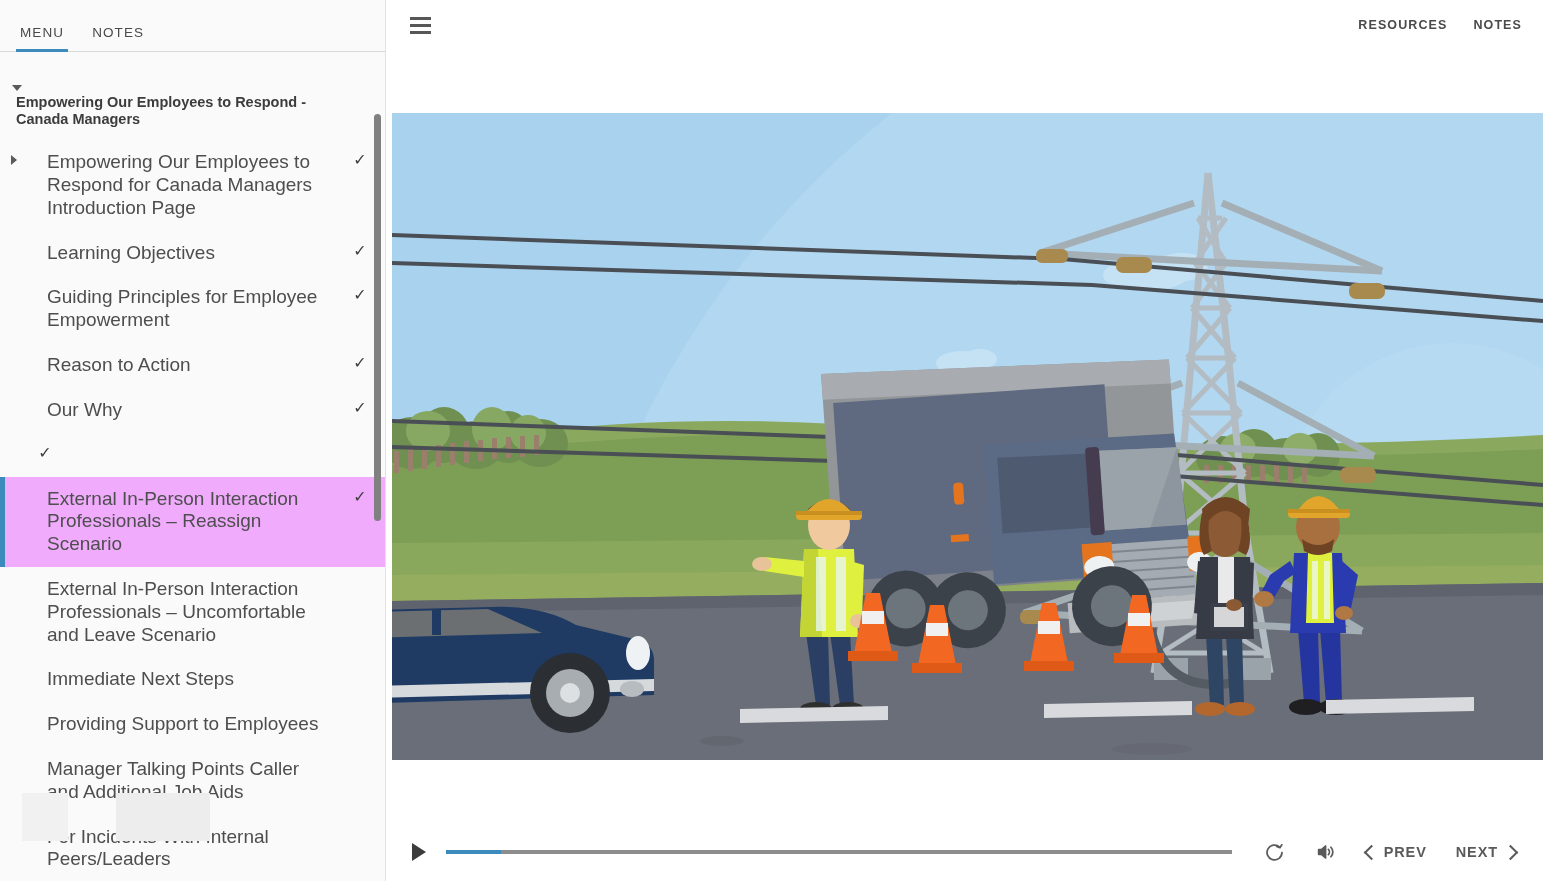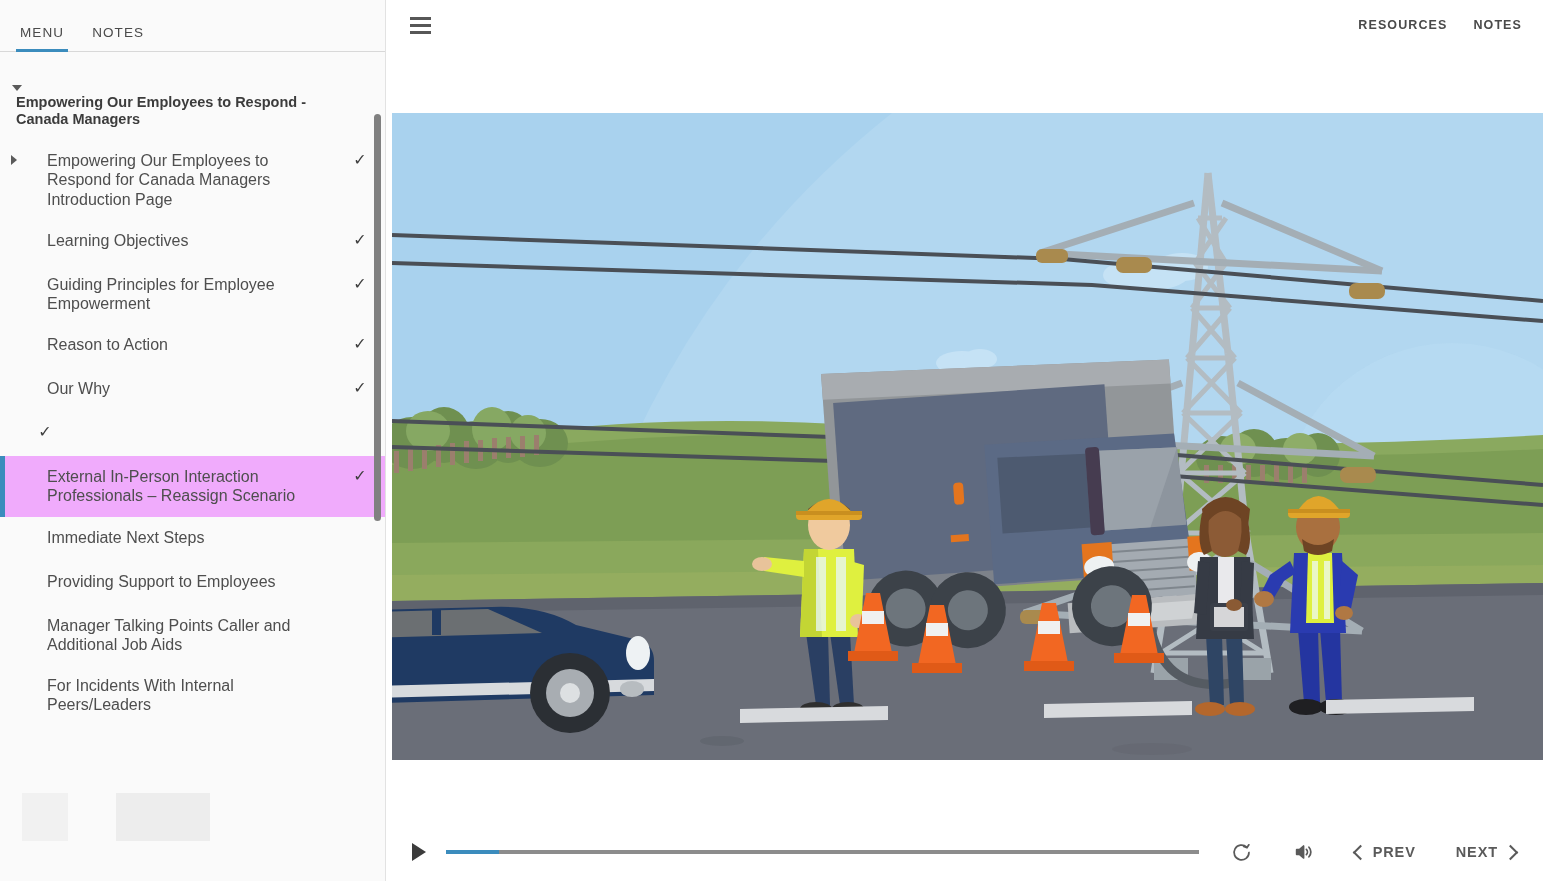--- a/index.html
+++ b/index.html
@@ -78,21 +78,21 @@
     background: #f0abfc;
   }
   .toc-item.selected::before {
     content: ""; position: absolute;
     left: 0; top: 0; bottom: 0; width: 5px;
     background: #3b8cbd;
   }
   .toc-item-tri { width: 28px; flex: 0 0 28px; padding-top: 4px;
     display: flex; align-items: flex-start; justify-content: center; }
   .toc-item-label {
-    flex: 1 1 auto; font-size: 16px;
+    flex: 1 1 auto; font-size: 19px;
     color: #4e4e4e; line-height: 1.2;
     padding-left: 19px; padding-right: 8px;
   }
   .toc-check {
     flex: 0 0 34px; display: flex;
     align-items: center; justify-content: center;
     padding-top: 1px;
   }
   .check-glyph { font-size: 16px; color: #3d3d3d; line-height: 1; }
   #toc-scrollbar {
@@ -156,21 +156,21 @@
   }
   #progress-track {
     flex: 1 1 auto; height: 4px;
     background: #8c8c8c; margin: 0 22px 0 10px;
     position: relative; cursor: pointer;
   }
   #progress-fill {
     position: absolute; left: 0; top: 0; bottom: 0;
     background: #3b8cbd;
   }
-  #player-right { display: flex; align-items: center; gap: 20px; text-align: center; }
+  #player-right { display: flex; align-items: center; gap: 9px; text-align: center; }
   .pbtn {
     width: 42px; height: 42px; cursor: pointer;
     display: flex; align-items: center; justify-content: center;
     color: #5a5a5a;
   }
   .navbtn {
     display: flex; align-items: center; gap: 7px;
     cursor: pointer; padding: 0 10px;
     font-size: 14.5px; letter-spacing: 0.9px; color: #5a5a5a;
   }
@@ -242,20 +242,25 @@
             <div class="toc-check">
               <span class="check-glyph">✓</span>
             </div>
           </div>
           <div class="toc-item selected">
             <div class="toc-item-tri"></div>
             <div class="toc-item-label">External In-Person Interaction Professionals – Reassign Scenario</div>
             <div class="toc-check">
               <span class="check-glyph">✓</span>
             </div>
+          </div>
+          <div class="toc-item">
+            <div class="toc-item-tri"></div>
+            <div class="toc-item-label">External In-Person Interaction Professionals – Uncomfortable and Leave Scenario</div>
+            <div class="toc-check"></div>
           </div>
           <div class="toc-item">
             <div class="toc-item-tri"></div>
             <div class="toc-item-label">Immediate Next Steps</div>
             <div class="toc-check"></div>
           </div>
           <div class="toc-item">
             <div class="toc-item-tri"></div>
             <div class="toc-item-label">Providing Support to Employees</div>
             <div class="toc-check"></div>

